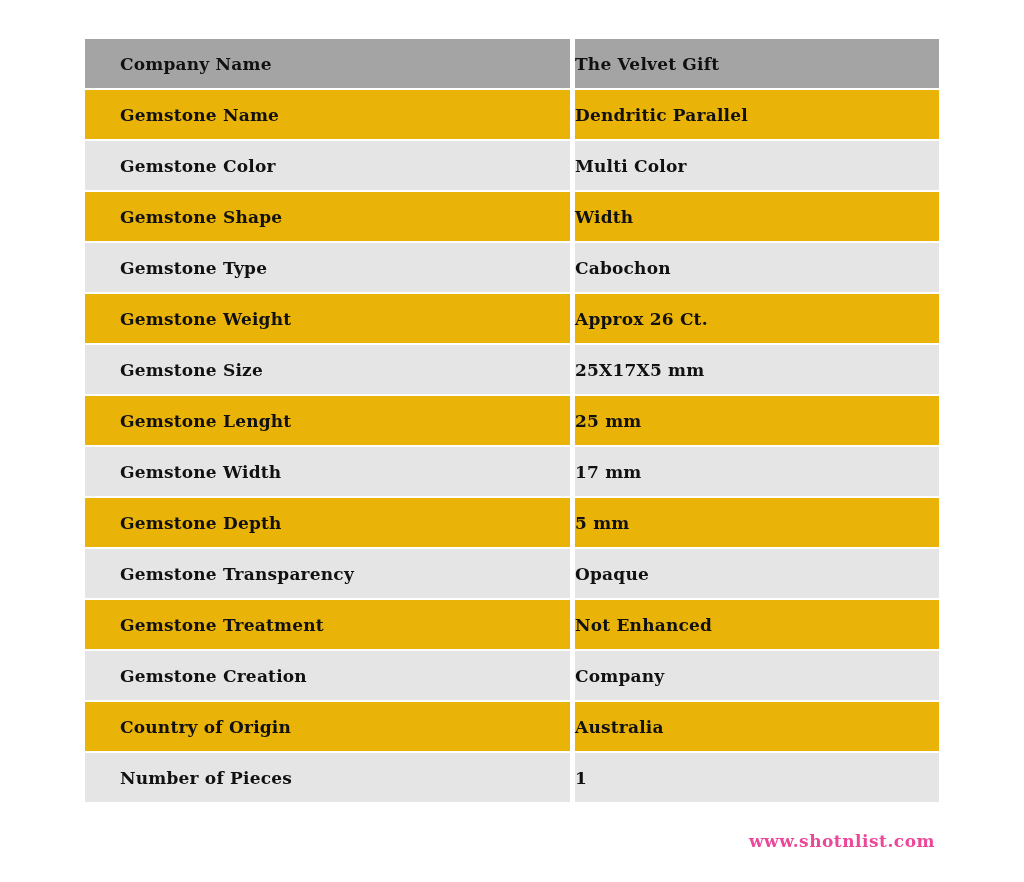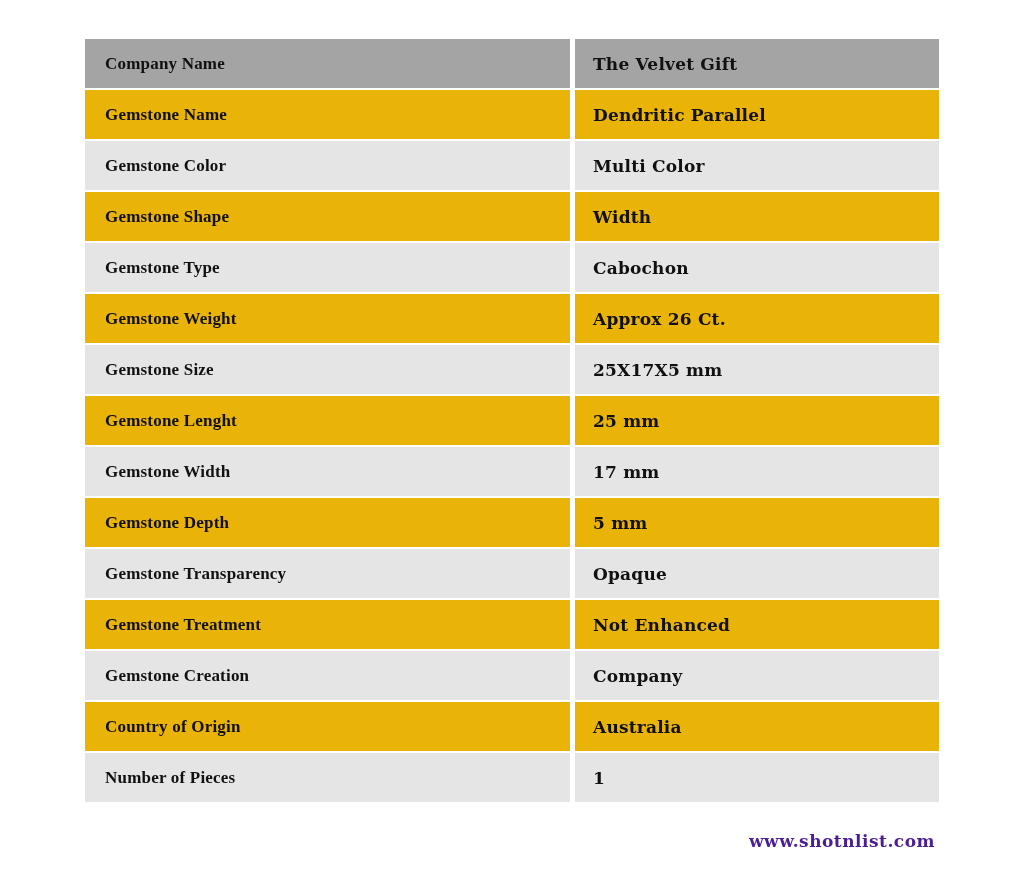--- a/index.html
+++ b/index.html
@@ -33,32 +33,32 @@
     height: 49px;
     display: flex;
     align-items: center;
     box-sizing: border-box;
     font-size: 17px;
     font-weight: bold;
     color: #111111;
     letter-spacing: 0.2px;
     white-space: nowrap;
   }
-  .cell.label { padding-left: 20px; font-family: Liberation Serif, serif; }
-  .cell.value { padding-left: 18px; }
+  .cell.label { padding-left: 35px; }
+  .cell.value { }
   .header-row .cell { background: #a4a4a4; }
   .row.alt .cell { background: #eab308; }
   .row.plain .cell { background: #e5e5e5; }
   .watermark {
     position: absolute;
     right: 89px;
     top: 831px;
     font-size: 17px;
     font-weight: bold;
-    color: #4c1d95;
+    color: #ec4899;
     letter-spacing: 0.5px;
   }
 </style>
 </head>
 <body>
 
 <div class="page">
 
   <div class="spec-table">
 

